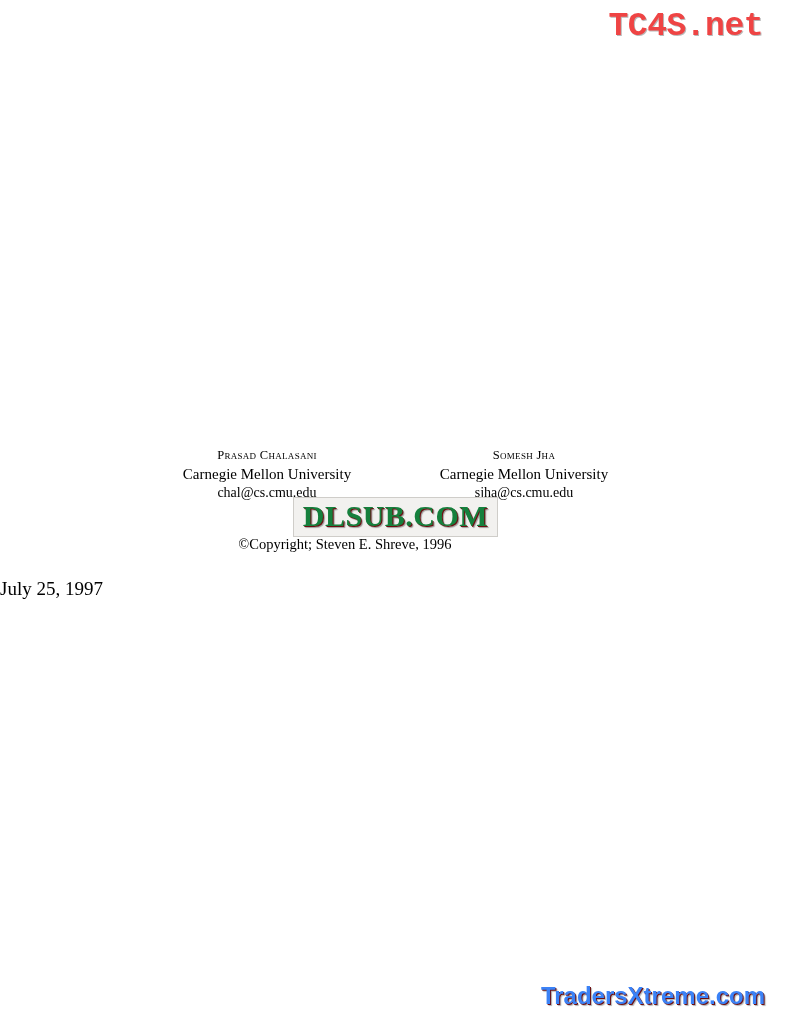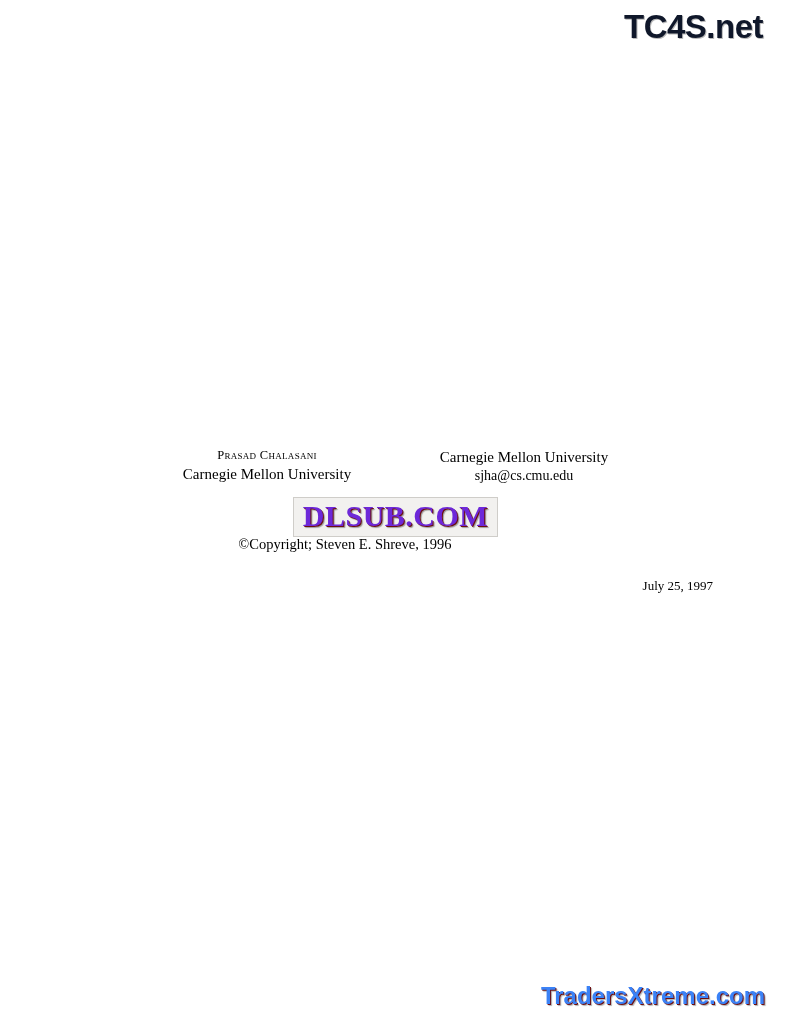--- a/index.html
+++ b/index.html
@@ -19,25 +19,25 @@
   .page {
     position: absolute;
     inset: 0;
   }
 
   
   .wm-top {
     position: absolute;
     top: 8px;
     right: 28px;
-    font-family: Liberation Sans, sans-serif;
+    font-family: Liberation Mono, monospace;
     font-weight: bold;
     font-size: 33px;
     letter-spacing: -0.5px;
-    color: #0f172a;
+    color: #ef4444;
     text-shadow: 1px 1px 0 #b9b9b9;
     white-space: nowrap;
   }
 
   
   .title {
     position: absolute;
     top: 377px;
     left: 0;
     width: 791px;
@@ -85,21 +85,21 @@
   }
   .wm-mid .inner {
     display: inline-block;
     background: #f2f1ef;
     border: 1px solid #cfcdc9;
     padding: 1px 9px 3px 9px;
     font-family: "Liberation Serif", serif;
     font-weight: bold;
     font-size: 30px;
     letter-spacing: 0.5px;
-    color: #6d28d9;
+    color: #15803d;
     text-shadow: 1px 1px 0 #6d0f12, 2px 2px 1px rgba(0,0,0,0.35);
   }
 
   
   .copyright {
     position: absolute;
     top: 536px;
     left: 0;
     width: 690px;
     text-align: center;
@@ -108,22 +108,22 @@
   .copy-glyph {
     font-size: 14px;
   }
 
   
   .date {
     position: absolute;
     top: 578px;
     left: 0;
     width: 713px;
-    text-align: right;
-    font-size: 13px;
+    text-align: left;
+    font-size: 19px;
   }
 
   
   .wm-bottom {
     position: absolute;
     bottom: 14px;
     right: 26px;
     font-family: Liberation Sans, sans-serif;
     font-weight: bold;
     font-size: 24px;
@@ -137,22 +137,24 @@
 
 <div class="page">
 
   <div class="wm-top">TC4S.net</div>
 
 
   <div class="authors">
     <div class="author">
       <div class="author-name">Prasad Chalasani</div>
       <div class="author-affil">Carnegie Mellon University</div>
+      <div class="author-email">chal@cs.cmu.edu</div>
     </div>
     <div class="author">
+      <div class="author-name">Somesh Jha</div>
       <div class="author-affil">Carnegie Mellon University</div>
       <div class="author-email">sjha@cs.cmu.edu</div>
     </div>
   </div>
 
   <div class="wm-mid">
     <span class="inner">DLSUB.COM</span>
   </div>
 
   <div class="copyright">

